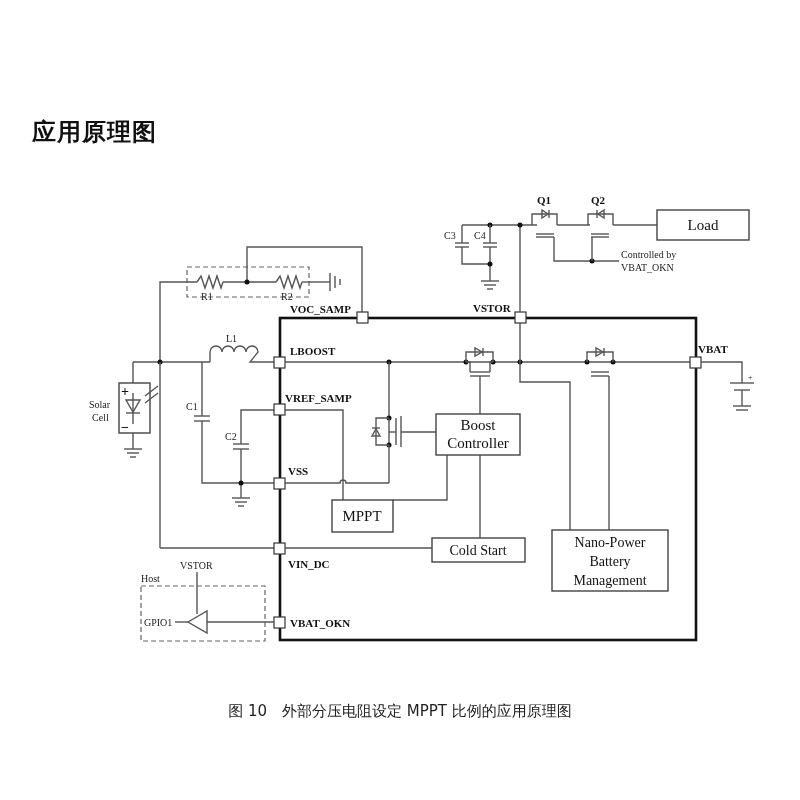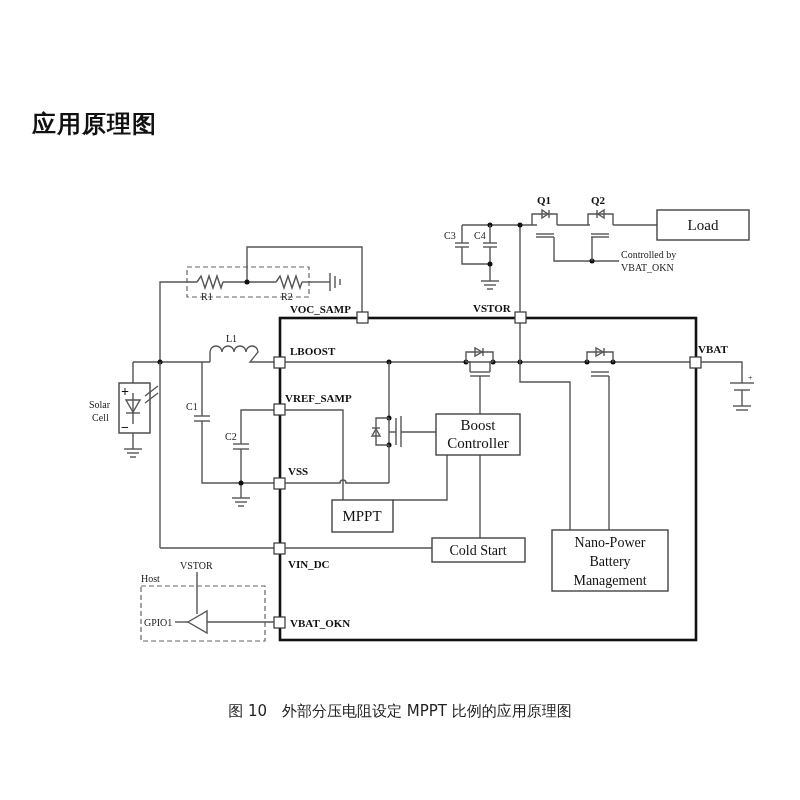--- a/index.html
+++ b/index.html
@@ -1,17 +1,17 @@
 <!DOCTYPE html>
 <html><head>
 <meta charset="utf-8">
 <style>
   html, body { margin: 0; padding: 0; background: #ffffff; }
   body { width: 800px; height: 800px; position: relative; overflow: hidden; }
-  .heading { position: absolute; left: 32px; top: 108px; font-family: "DejaVu Sans", sans-serif; font-size: 24px; font-weight: bold; color: #111; letter-spacing: 1px; }
+  .heading { position: absolute; left: 32px; top: 116px; font-family: "DejaVu Sans", sans-serif; font-size: 24px; font-weight: bold; color: #111; letter-spacing: 1px; }
   .caption { position: absolute; left: 0; width: 800px; top: 702px; text-align: center; font-family: "DejaVu Sans", sans-serif; font-size: 15px; color: #222; }
   svg { position: absolute; left: 0; top: 0; }
   .w { stroke: #555; stroke-width: 1.4; fill: none; }
   .chip { stroke: #111; stroke-width: 2.6; fill: none; }
   .pin { stroke: #333; stroke-width: 1.2; fill: #fff; }
   .box { stroke: #444; stroke-width: 1.4; fill: #fff; }
   .dash { stroke: #666; stroke-width: 1.2; fill: none; stroke-dasharray: 5 3; }
   .dot { fill: #111; }
   .lbl { font-family: "Liberation Serif", serif; font-size: 10px; fill: #222; }
   .pinlbl { font-family: "Liberation Serif", serif; font-size: 11px; font-weight: bold; fill: #111; }

